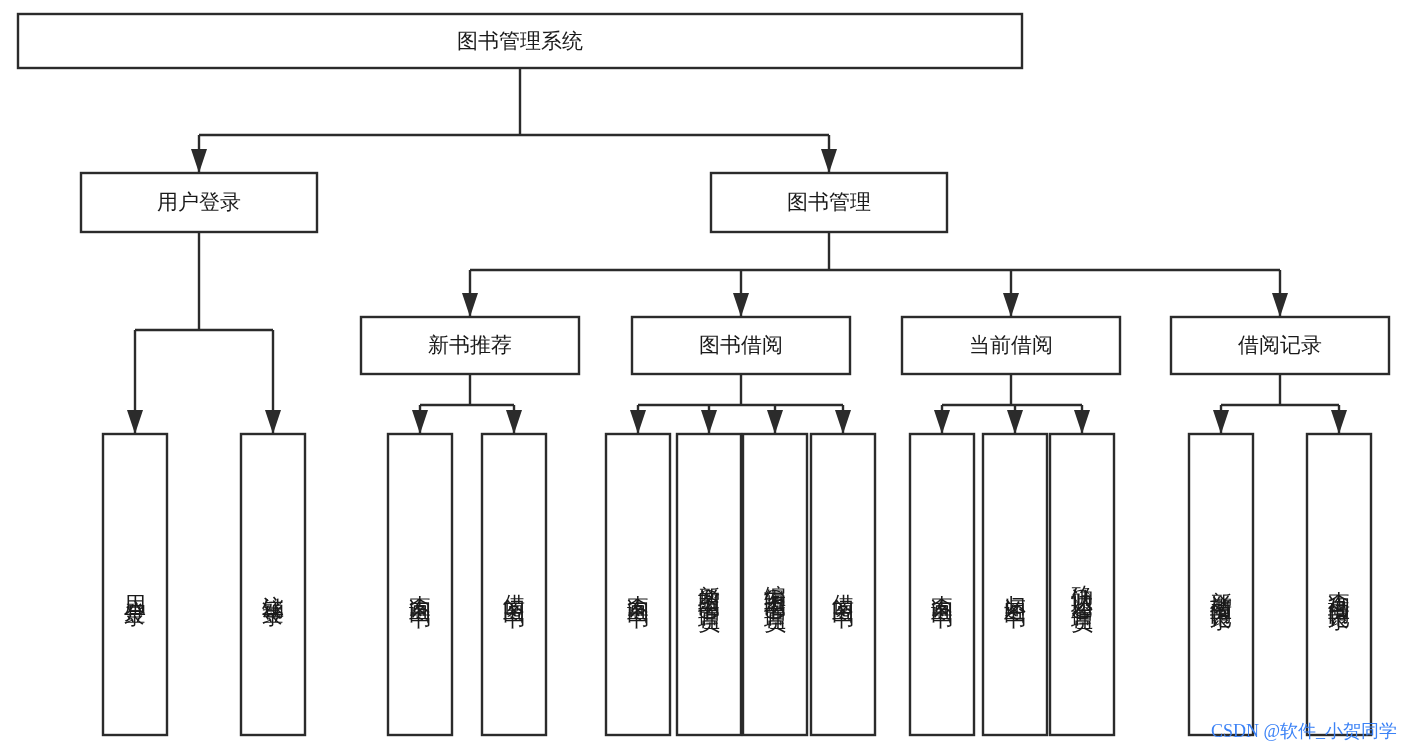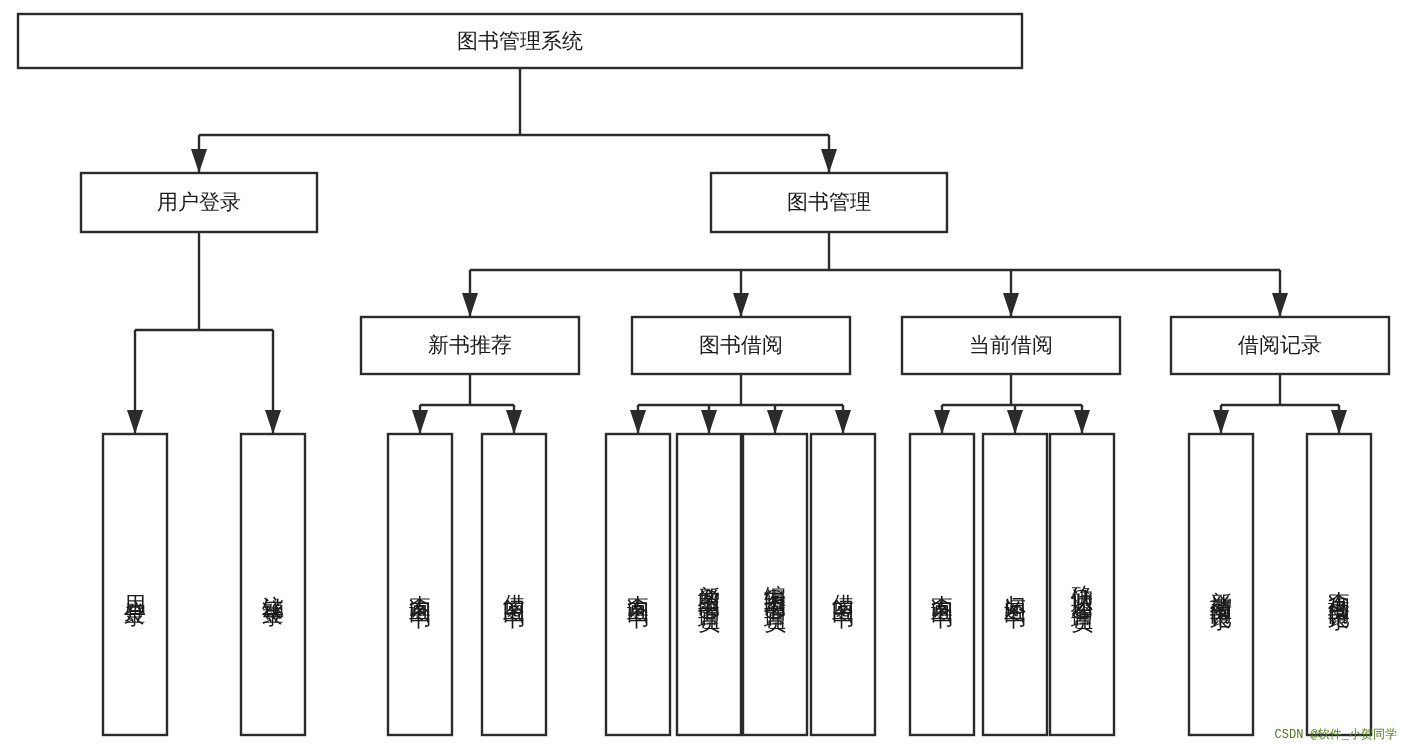--- a/index.html
+++ b/index.html
@@ -62,23 +62,23 @@
     font-size: 22px;
     line-height: 1.0;
     color: #1a1a1a;
     letter-spacing: 4px;
     white-space: nowrap;
   }
   .watermark {
     position: absolute;
     right: 8px;
     bottom: 4px;
-    font-family: Liberation Mono, monospace;
-    font-size: 12px;
-    color: #4d7c0f;
+    font-family: Liberation Serif, serif;
+    font-size: 18px;
+    color: #3b82f6;
     white-space: nowrap;
     pointer-events: none;
   }
 </style>
 </head>
 <body>
 
 <div id="diagram-root">
 
   <svg class="diagram-canvas" viewBox="0 0 1405 747">

